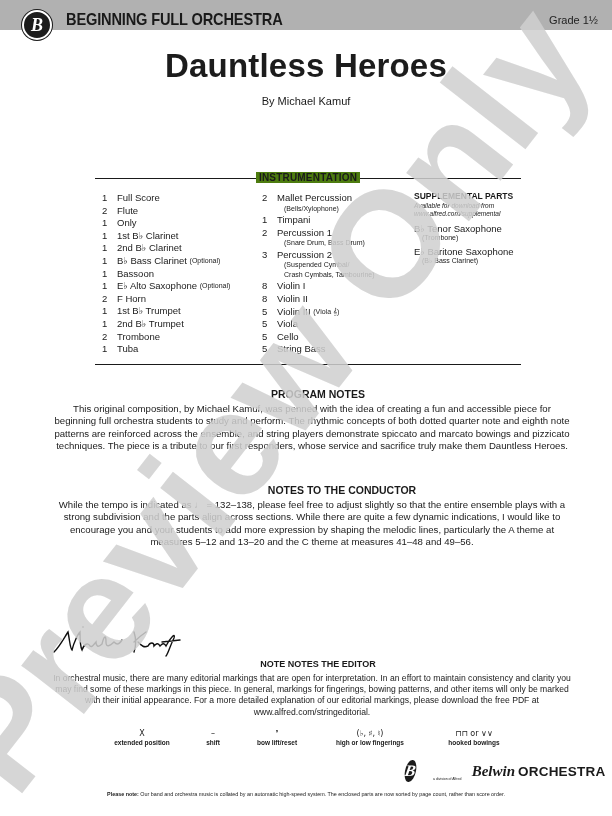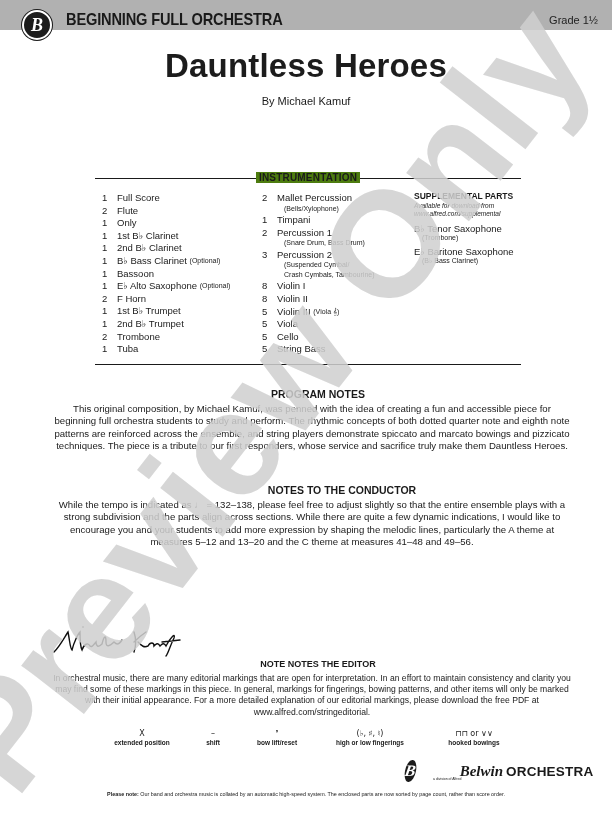--- a/index.html
+++ b/index.html
@@ -70,21 +70,21 @@
   .mark .sym { font-size: 8px; line-height: 9px; font-family: "DejaVu Sans", sans-serif; }
   .mark .cap { font-size: 6.5px; font-weight: bold; line-height: 9px; white-space: nowrap; }
   .belwin {
     position: absolute; left: 405px; top: 758px; height: 26px; width: 160px; display: flex; align-items: center;
   }
   .belwin .badge {
     width: 30px; height: 22px; border-radius: 50%; background: #1c1c1c;
     color: #fff; font-family: "Liberation Serif", serif; font-style: italic; font-weight: bold; font-size: 16px;
     display: flex; align-items: center; justify-content: center; transform: skewX(-10deg);
   }
-  .belwin .script { font-family: "Liberation Serif", serif; font-style: italic; font-weight: bold; font-size: 15px; margin-left: 4px; padding-left: 40px; }
+  .belwin .script { font-family: "Liberation Serif", serif; font-style: italic; font-weight: bold; font-size: 15px; margin-left: 16px; padding-left: 40px; }
   .belwin .orch { font-weight: bold; font-size: 13.5px; margin-left: 3px; letter-spacing: 0.2px; }
   .belwin .division { position: absolute; left: 28px; top: 19px; font-size: 3.5px; }
   .footnote {
     position: absolute; left: 0; width: 612px; top: 791px; text-align: center; font-size: 5.4px; color: #222;
   }
   .watermark {
     position: absolute; left: 0; top: 0; width: 612px; height: 816px; pointer-events: none;
   }
   .watermark text {
     font-family: "Liberation Sans", sans-serif; font-weight: bold; font-size: 150px; fill: #d0d0d0; opacity: 0.85;

